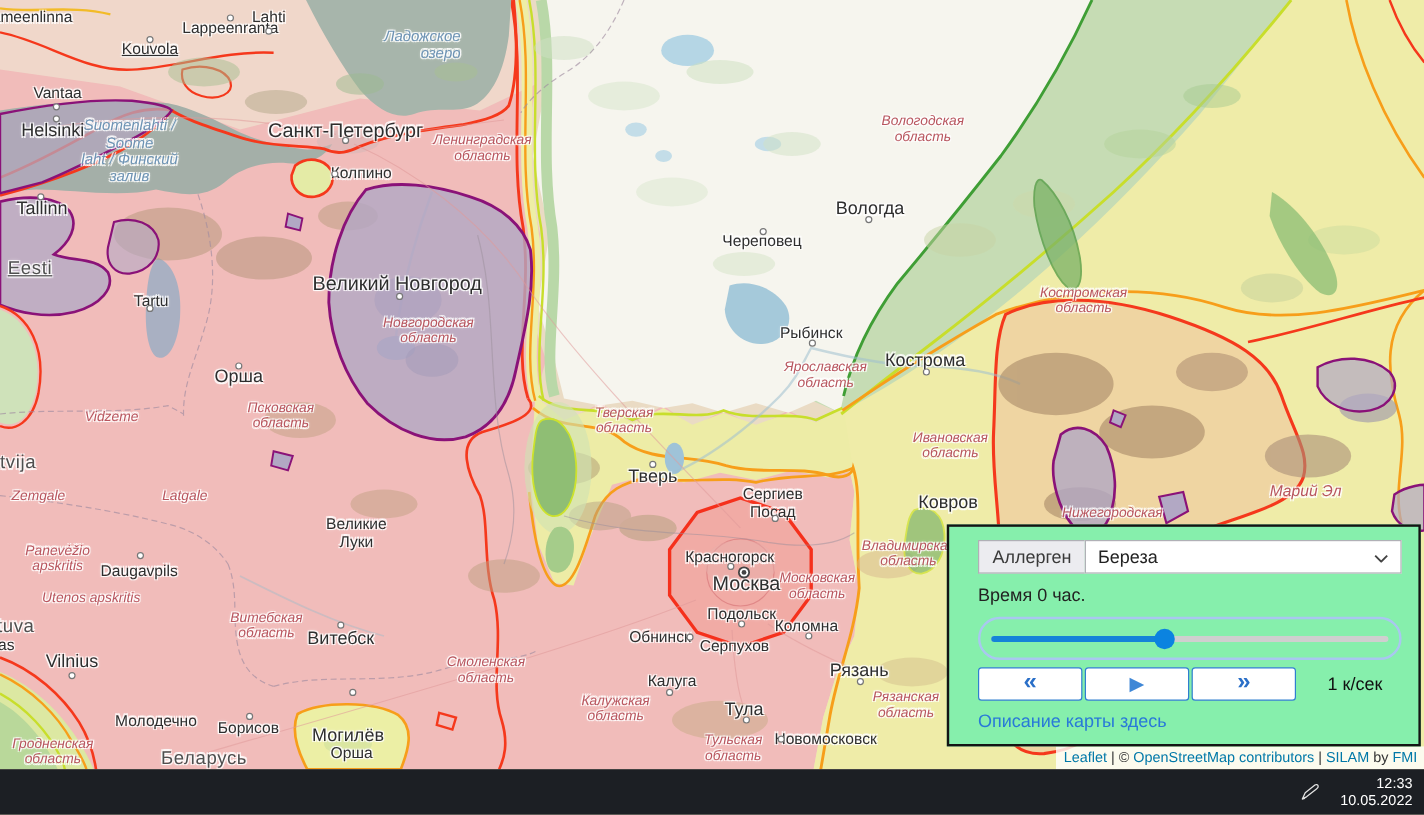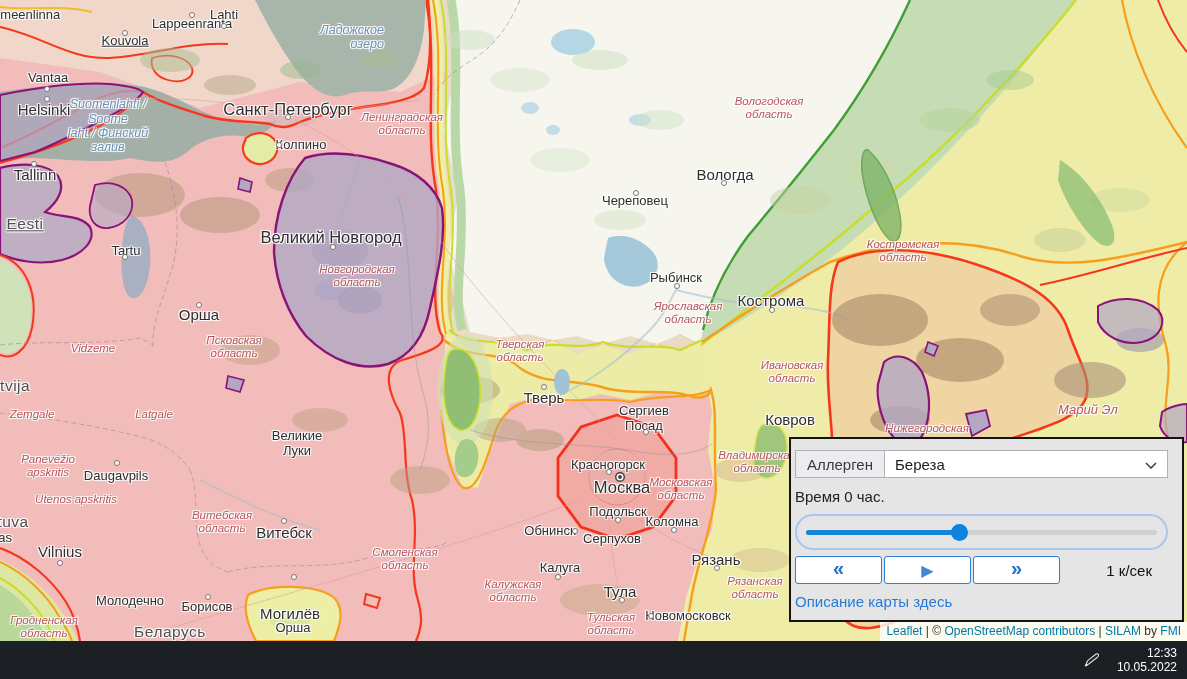--- a/index.html
+++ b/index.html
@@ -20,22 +20,22 @@
   .city{font-size:13px;color:var(--city-label)}
   .citylg{font-size:15px;color:var(--city-label)}
   .cityxl{font-size:16.5px;color:var(--city-label)}
   .region{font-size:11.5px;font-style:italic;color:var(--region-label)}
   .water{font-size:12.5px;font-style:italic;color:var(--water-label)}
   .country{font-size:15.5px;color:var(--country-label);letter-spacing:.5px}
   .dot{position:absolute;width:6px;height:6px;border:1.3px solid #777;background:#fff;border-radius:50%;transform:translate(-50%,-50%)}
   .dot.capital{width:4px;height:4px;border:none;background:#444;box-shadow:0 0 0 1.5px #fff,0 0 0 3px #444}
 
   
-  .panel{position:absolute;left:789px;top:437px;width:395px;height:185px;background:#e5e5e5;
-    border:2px solid var(--panel-border);z-index:5;padding:11px 14px 0 4px;font-size:15px;color:#222}
+  .panel{position:absolute;left:789px;top:437px;width:395px;height:185px;background:#86efac;
+    border:2px solid var(--panel-border);z-index:5;padding:11px 14px 0 24px;font-size:15px;color:#222}
   .dd-row{display:flex;height:28px}
   .addon{background:var(--addon-bg);border:1px solid var(--control-border);border-right:none;
     display:flex;align-items:center;padding:0 11px;color:#3a3a3a}
   .select{flex:1;border:1px solid var(--control-border);display:flex;align-items:center;
     padding:0 10px;position:relative;background:#fff;cursor:pointer}
   .select .chev{position:absolute;right:10px;top:11px}
   .time-label{margin-top:10px}
   .slider-box{margin-top:9px;height:36px;border:2px solid var(--slider-border);border-radius:18px;position:relative}
   .slider-track{position:absolute;left:9px;right:9px;top:14px;height:5px;background:var(--slider-track);border-radius:3px}
   .slider-fill{position:absolute;left:0;top:0;height:5px;background:var(--slider-fill);border-radius:3px}

